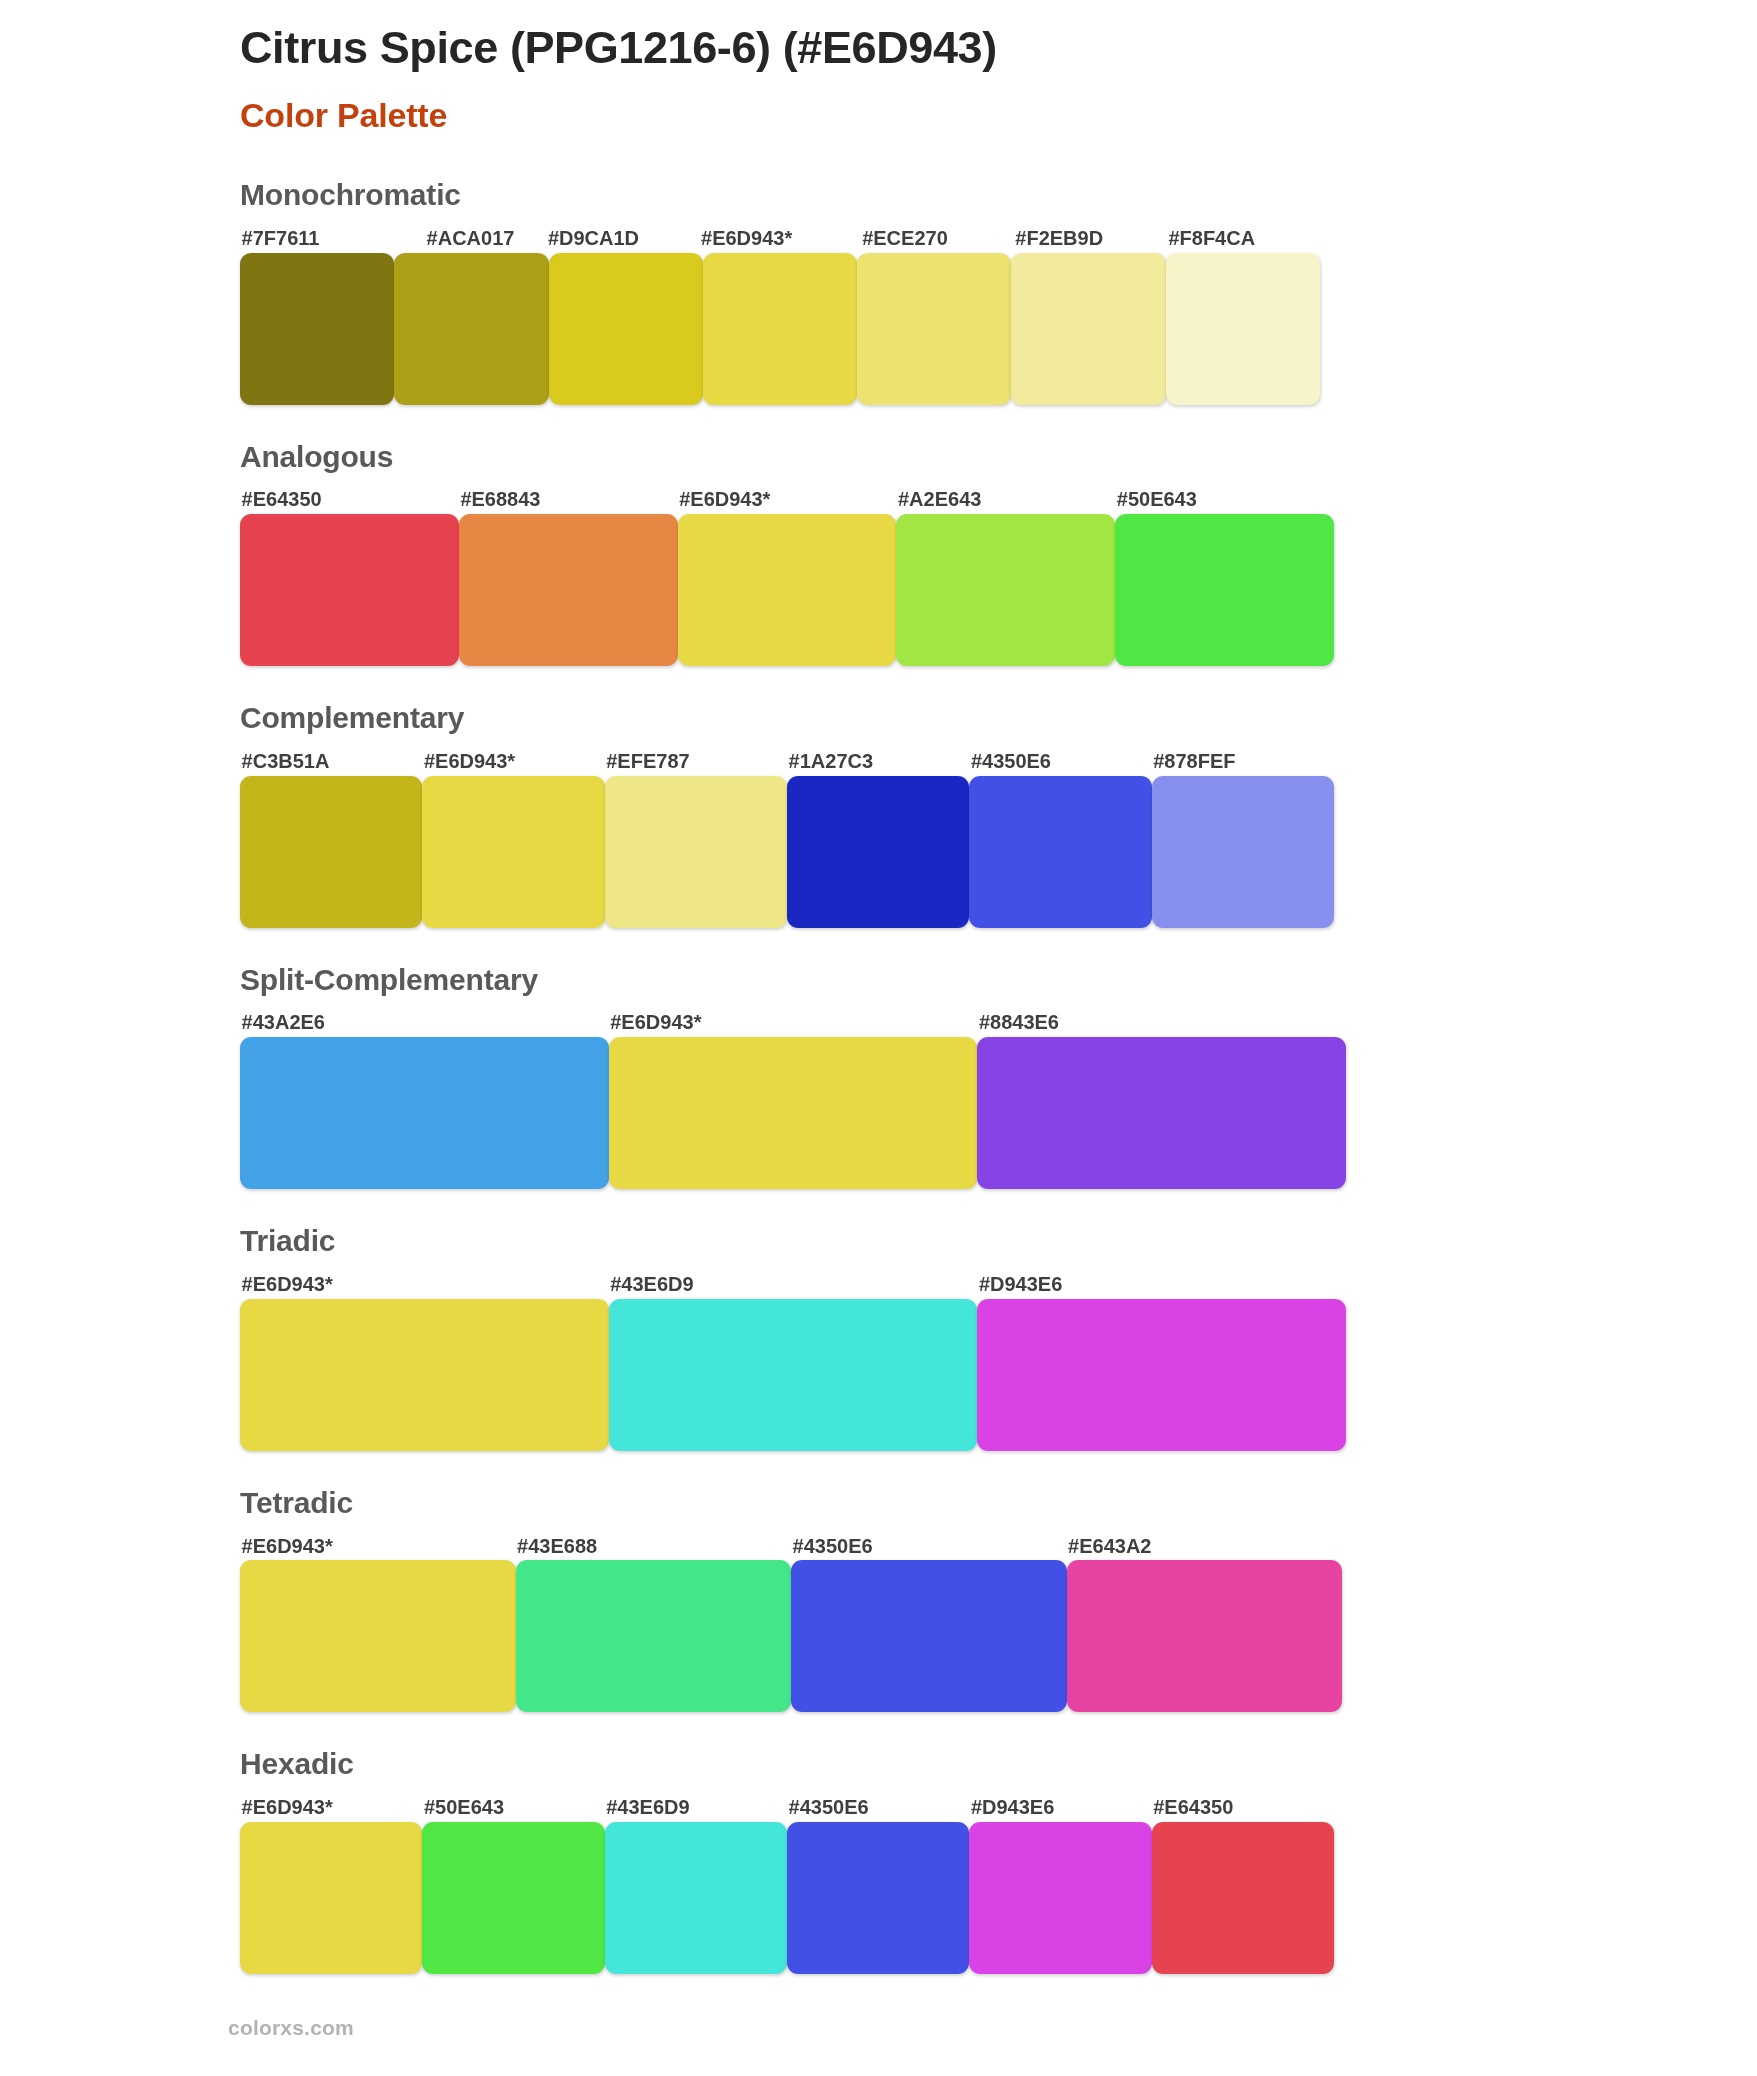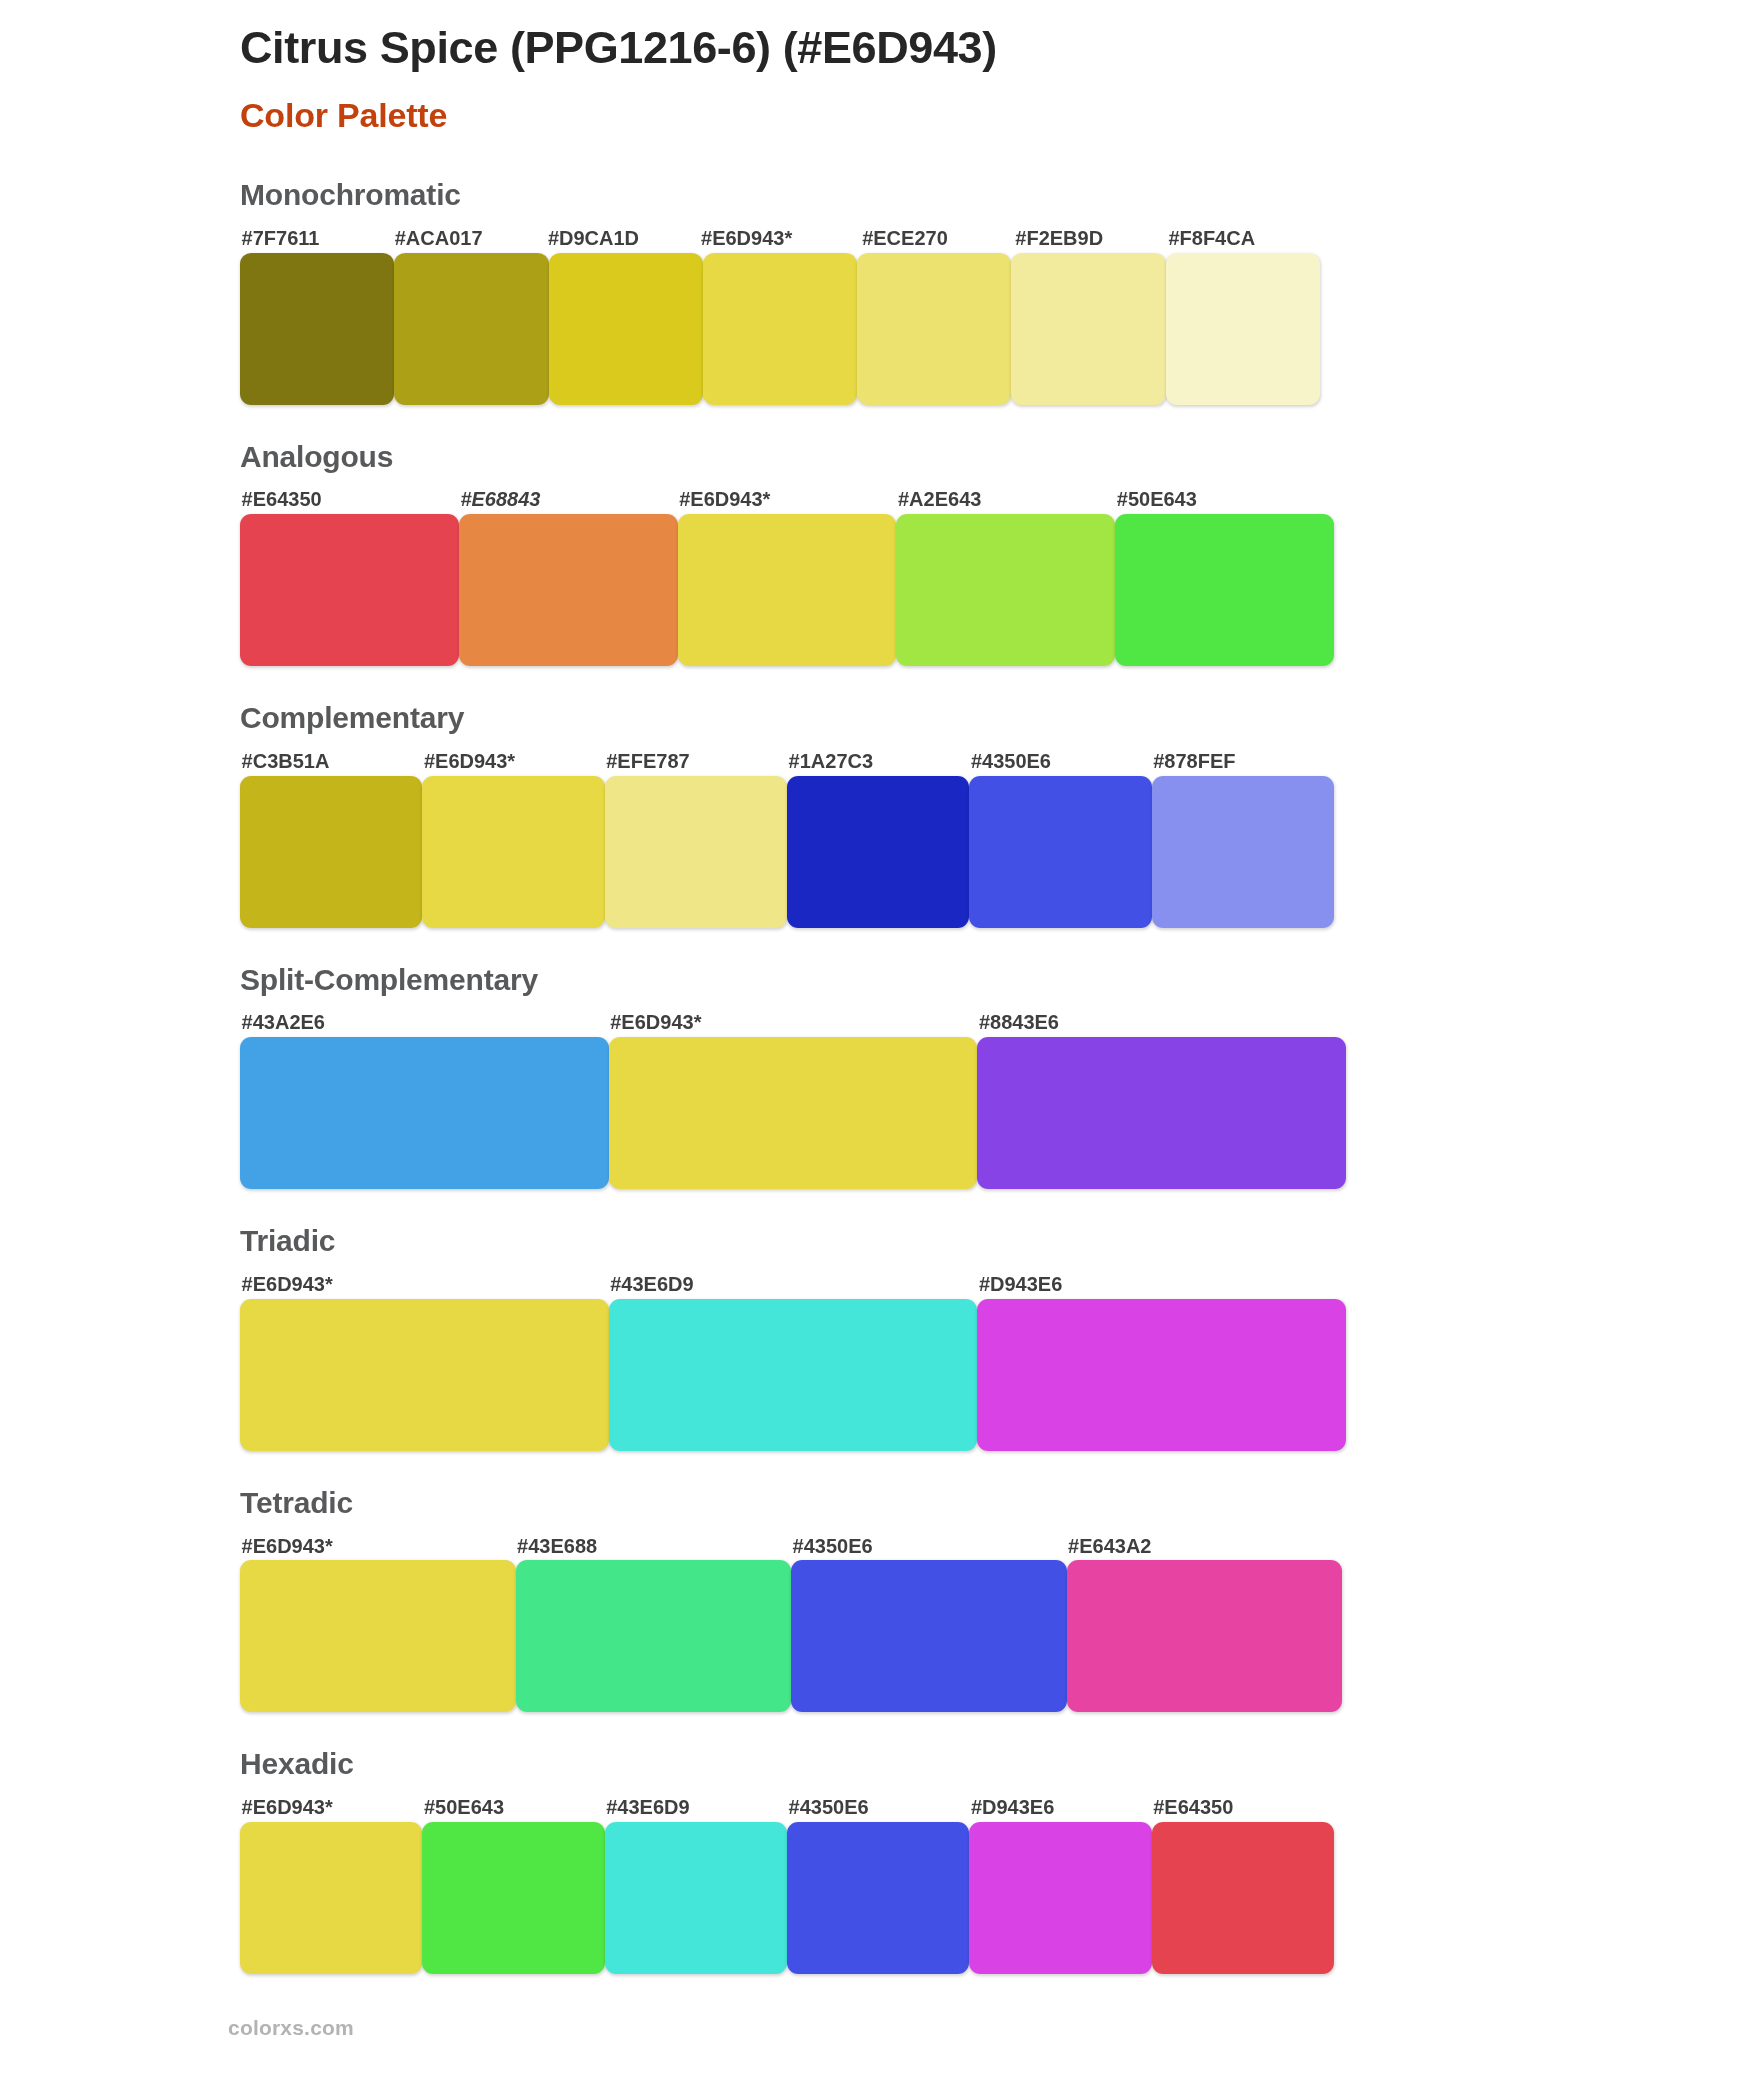--- a/index.html
+++ b/index.html
@@ -119,42 +119,42 @@
   <div class="header">
     <h1 class="title">Citrus Spice (PPG1216-6) (#E6D943)</h1>
     <h2 class="subtitle">Color Palette</h2>
   </div>
 
   <div class="sections">
       <div class="section">
         <div class="section-heading">Monochromatic</div>
         <div class="swatch-labels row-w-mono">
           <div class="swatch-label" style="width: 14.2857%;">#7F7611</div>
-          <div class="swatch-label" style="width: 14.2857%;">#ACA017</div>
+          <div class="swatch-label" style="width: 14.2857%; text-align: center;">#ACA017</div>
           <div class="swatch-label" style="width: 14.2857%;">#D9CA1D</div>
           <div class="swatch-label" style="width: 14.2857%;">#E6D943*</div>
           <div class="swatch-label" style="width: 14.2857%; margin-left: 8px;">#ECE270</div>
           <div class="swatch-label" style="width: 14.2857%;">#F2EB9D</div>
           <div class="swatch-label" style="width: 14.2857%;">#F8F4CA</div>
         </div>
         <div class="swatch-row row-w-mono">
           <div class="swatch" style="width: 14.2857%; background: rgb(127, 118, 17);"></div>
           <div class="swatch" style="width: 14.2857%; background: rgb(172, 160, 23);"></div>
           <div class="swatch" style="width: 14.2857%; background: rgb(217, 202, 29);"></div>
           <div class="swatch" style="width: 14.2857%; background: rgb(230, 217, 67);"></div>
           <div class="swatch" style="width: 14.2857%; background: rgb(236, 226, 112);"></div>
           <div class="swatch" style="width: 14.2857%; background: rgb(242, 235, 157);"></div>
           <div class="swatch" style="width: 14.2857%; background: rgb(248, 244, 202);"></div>
         </div>
       </div>
       <div class="section">
         <div class="section-heading">Analogous</div>
         <div class="swatch-labels row-w-ana">
           <div class="swatch-label" style="width: 20%;">#E64350</div>
-          <div class="swatch-label" style="width: 20%; font-style: italic;">#E68843</div>
+          <div class="swatch-label" style="width: 20%;">#E68843</div>
           <div class="swatch-label" style="width: 20%;">#E6D943*</div>
           <div class="swatch-label" style="width: 20%;">#A2E643</div>
           <div class="swatch-label" style="width: 20%;">#50E643</div>
         </div>
         <div class="swatch-row row-w-ana">
           <div class="swatch" style="width: 20%; background: rgb(230, 67, 80);"></div>
           <div class="swatch" style="width: 20%; background: rgb(230, 136, 67);"></div>
           <div class="swatch" style="width: 20%; background: rgb(230, 217, 67);"></div>
           <div class="swatch" style="width: 20%; background: rgb(162, 230, 67);"></div>
           <div class="swatch" style="width: 20%; background: rgb(80, 230, 67);"></div>

